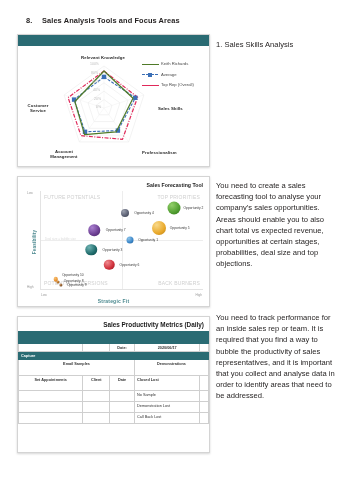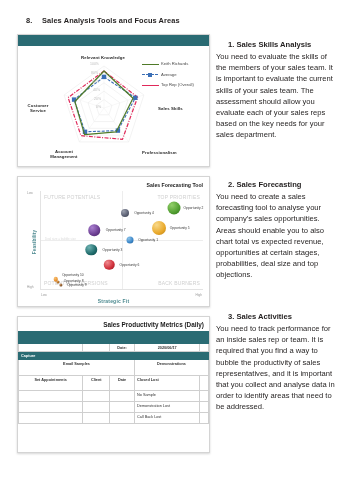--- a/index.html
+++ b/index.html
@@ -19,21 +19,21 @@
     font-size:7.4px;font-weight:bold;letter-spacing:.1px;
     white-space:nowrap;
   }
   .doc-heading .num{display:inline-block;width:16px;}
 
   
   .rtcol{position:absolute;left:216px;width:122px;}
   .rt1{top:40px;}
   .rt2{top:180px;}
   .rt3{top:312px;}
-  .rt-title{font-size:7.6px;font-weight:bold;margin:0 0 1px 12px;line-height:10px;}
+  .rt-title{font-size:7.6px;font-weight:normal;margin:0 0 1px 0;line-height:10px;}
   .rt-body{font-size:7.6px;line-height:11.2px;margin:0;}
 
   
   .card{
     position:absolute;left:17px;width:193px;
     background:#ffffff;
     border:1px solid #d4d4d4;
     box-shadow:0 1px 2px rgba(0,0,0,.16);
     box-sizing:border-box;
     overflow:hidden;
@@ -294,24 +294,21 @@
         <td class="cell-empty"></td>
         <td class="cell-empty sub-item">Call Back Lost</td>
         <td class="cell-empty"></td>
       </tr>
     </tbody>
       </table>
   </div>
 
   <div class="rtcol rt1">
     <p class="rt-title">1. Sales Skills Analysis</p>
-    <p class="rt-body">You need to evaluate the skills of the members of your sales team. It is important to evaluate the current skills of your sales team. The assessment should allow you evaluate each of your sales reps based on the key needs for your sales department.</p>
   </div>
   <div class="rtcol rt2">
-    <p class="rt-title">2. Sales Forecasting</p>
     <p class="rt-body">You need to create a sales forecasting tool to analyse your company’s sales opportunities. Areas should enable you to also chart total vs expected revenue, opportunities at certain stages, probabilities, deal size and top objections.</p>
   </div>
   <div class="rtcol rt3">
-    <p class="rt-title">3. Sales Activities</p>
     <p class="rt-body">You need to track performance for an inside sales rep or team. It is required that you find a way to bubble the productivity of sales representatives, and it is important that you collect and analyse data in order to identify areas that need to be addressed.</p>
   </div>
 
 </div>
 
 </body></html>

